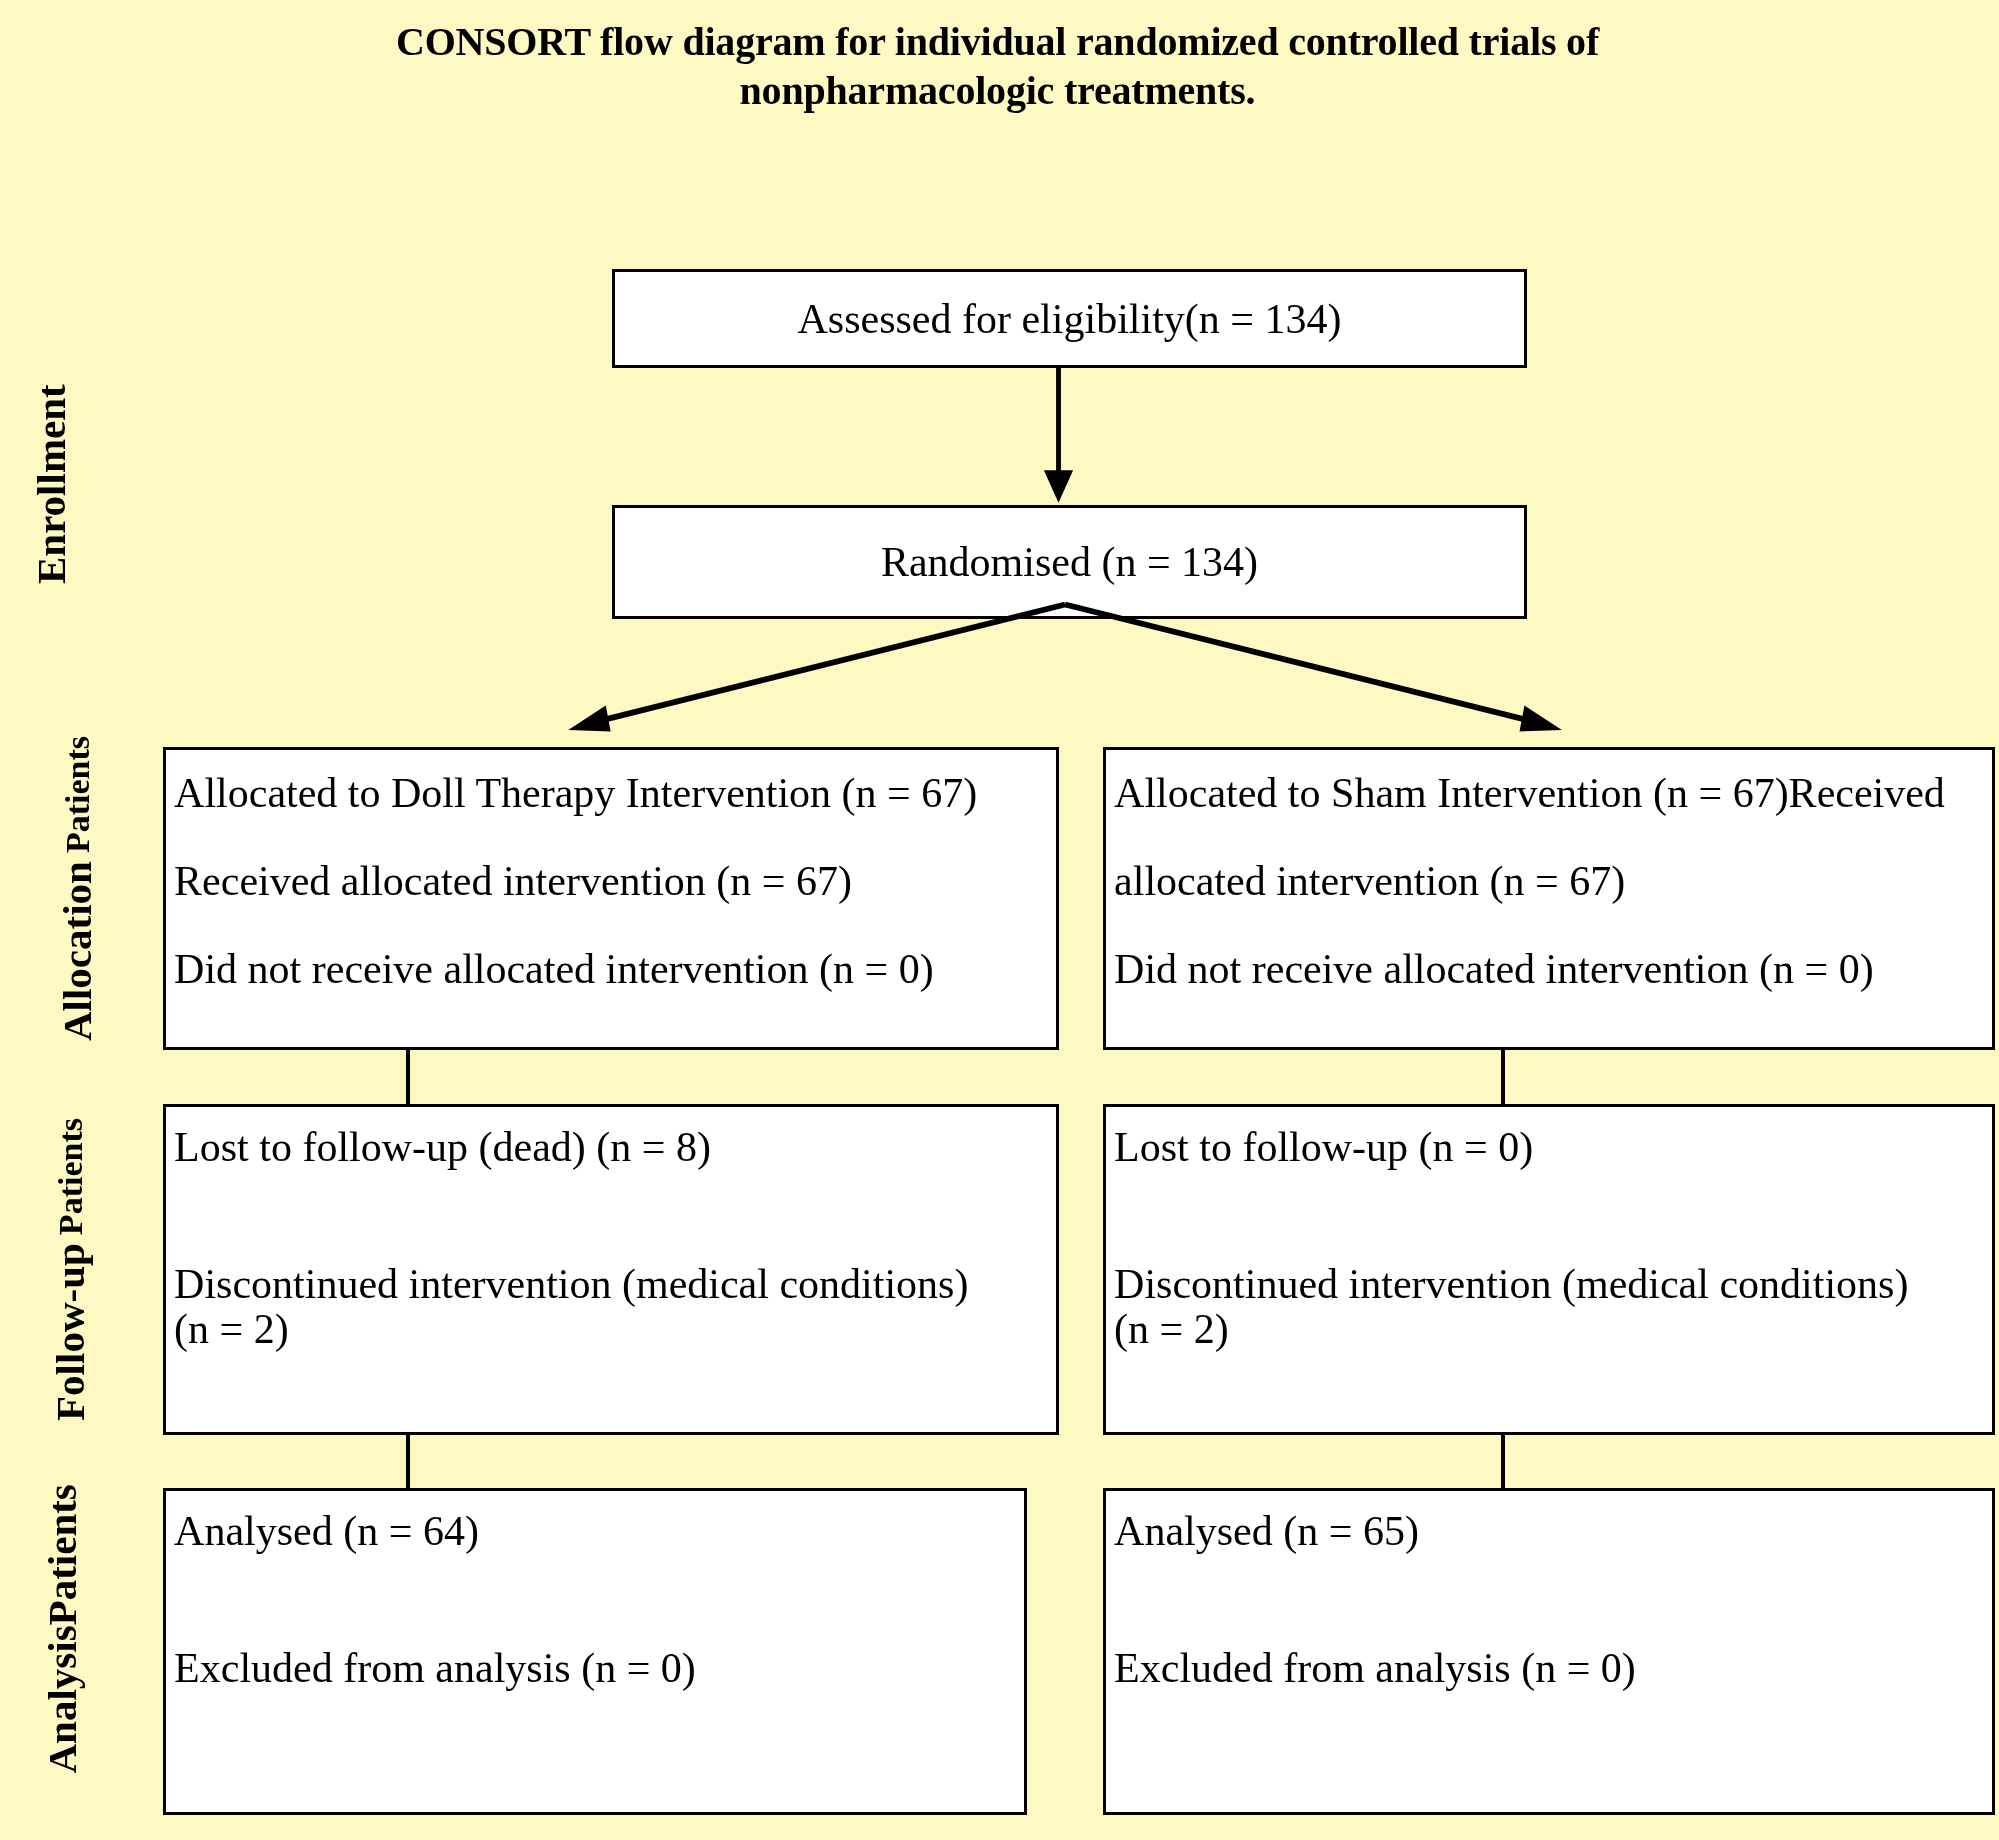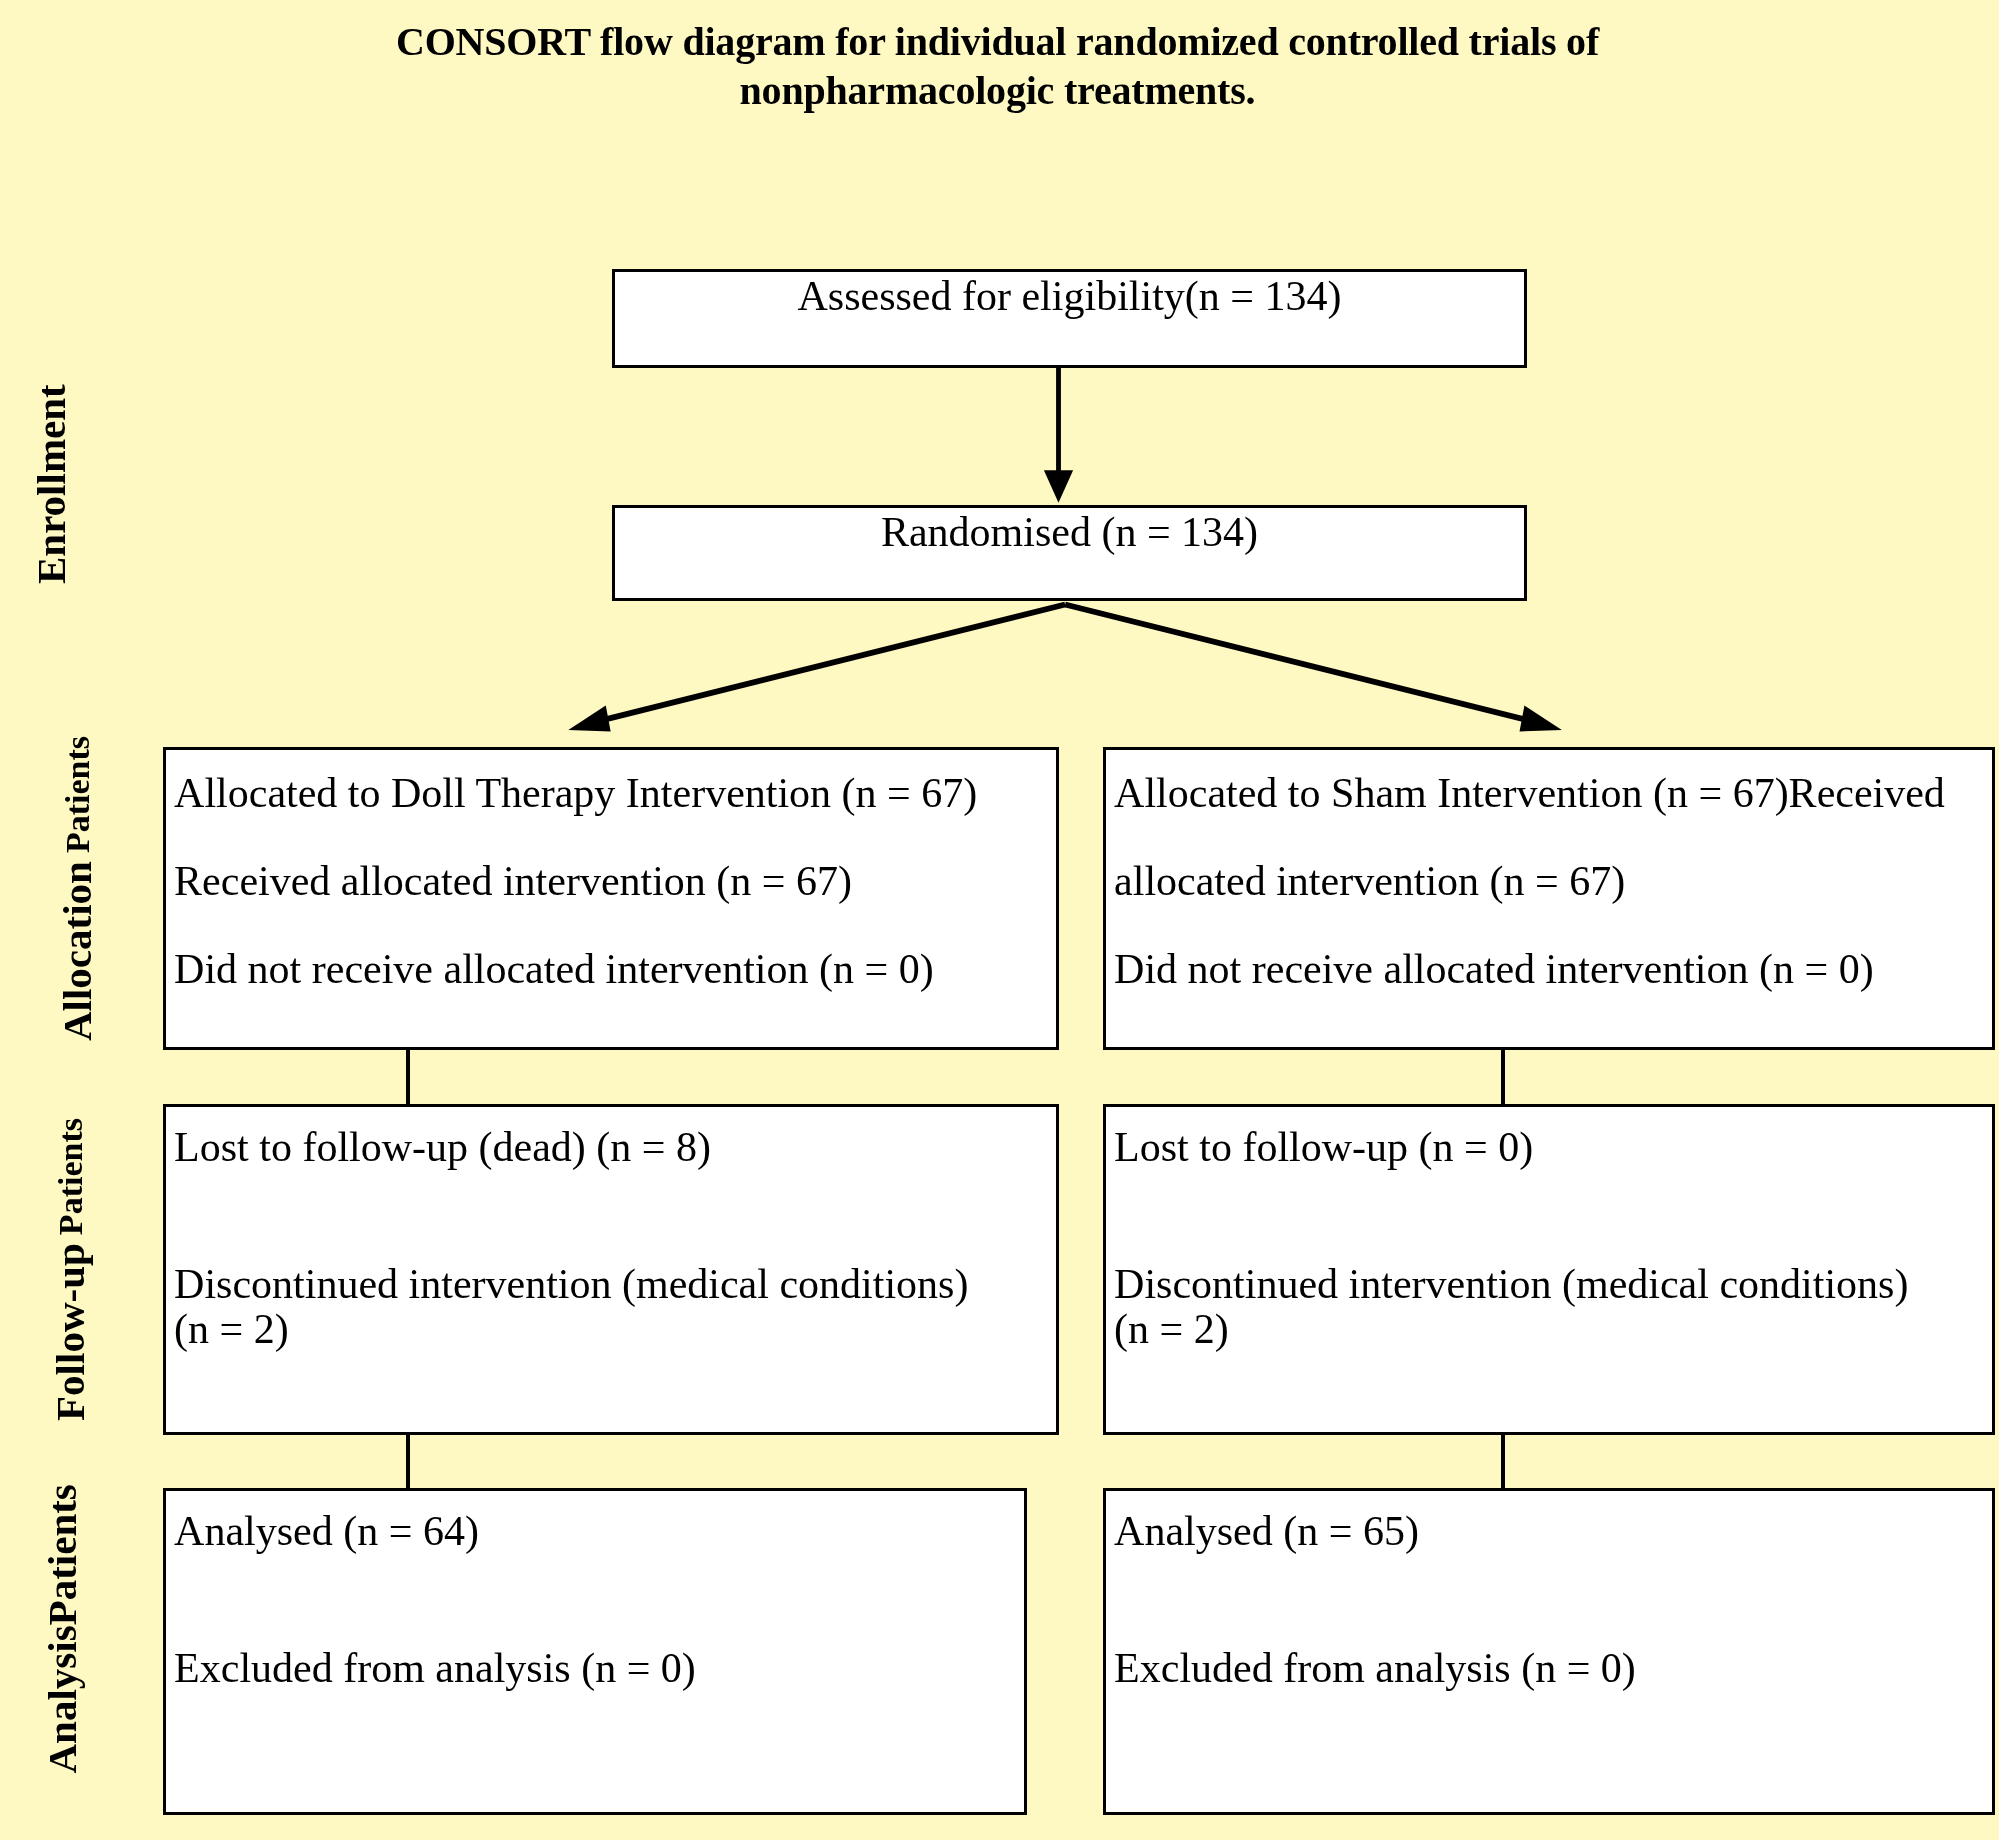--- a/index.html
+++ b/index.html
@@ -55,21 +55,21 @@
 
   
   .box {
     position: absolute;
     box-sizing: border-box;
     border: 3.3px solid #000000;
     background: #ffffff;
   }
   .box-center {
     display: flex;
-    align-items: flex-start;
+    align-items: center;
     justify-content: center;
     font-size: 42px;
     white-space: nowrap;
   }
   .box-lines {
     overflow: visible;
   }
   .box-lines .ln {
     position: absolute;
     left: 8.1px;
@@ -119,21 +119,21 @@
 
   <div class="box box-center" style="left:612px; top:269px; width:915px; height:99px;">
     <span>Assessed for eligibility(n = 134)</span>
   </div>
 
   <svg class="arrow-svg" style="left:1042px; top:368px; width:33px; height:138px;" viewBox="0 0 40 170">
     <line x1="20" y1="0" x2="20" y2="140" stroke="#000" stroke-width="6"></line>
     <polygon points="20,166 2,126 38,126" fill="#000"></polygon>
   </svg>
 
-  <div class="box box-center" style="left:612px; top:505px; width:915px; height:96px;">
+  <div class="box box-center" style="left:612px; top:505px; width:915px; height:114px;">
     <span>Randomised (n = 134)</span>
   </div>
 
   <svg class="arrow-svg" style="left:122px; top:601px; width:1878px; height:147px;" viewBox="0 0 2306 180">
 
     <line x1="1158" y1="4" x2="574" y2="150" stroke="#000" stroke-width="7"></line>
     <polygon points="548,158 594,128 600,160" fill="#000"></polygon>
 
     <line x1="1158" y1="4" x2="1742" y2="150" stroke="#000" stroke-width="7"></line>
     <polygon points="1768,158 1716,160 1722,128" fill="#000"></polygon>

